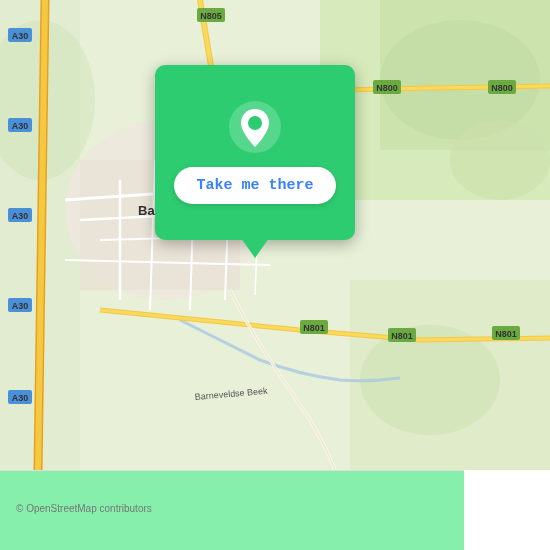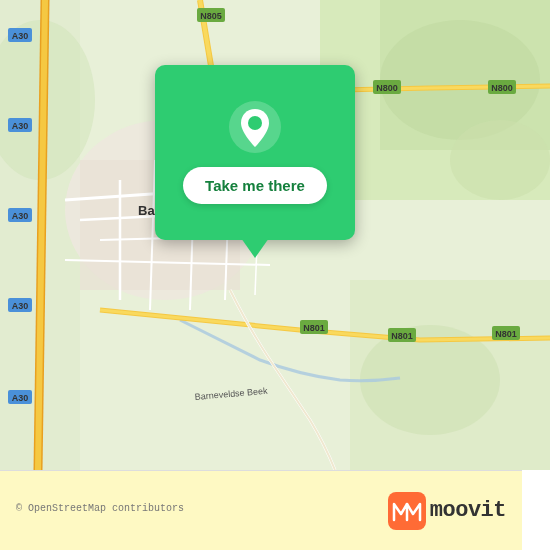--- a/index.html
+++ b/index.html
@@ -58,42 +58,42 @@
     }
 
     .map-pin-icon {
       width: 52px;
       height: 52px;
       margin-bottom: 14px;
     }
 
     .take-me-btn {
       background-color: white;
-      color: #15803d;
+      color: #3b82f6;
       border: none;
       border-radius: 22px;
       padding: 10px 22px;
       font-size: 15px;
       font-weight: 700;
       cursor: pointer;
       white-space: nowrap;
       box-shadow: 0 2px 6px rgba(0,0,0,0.15);
+      font-family: Liberation Mono, monospace;
     }
 
     
     #bottom-bar {
-      width: 522px;
+      width: 464px;
       height: 80px;
-      background-color: #fef9c3;
+      background-color: #86efac;
       border-top: 1px solid #ddd;
       display: flex;
       align-items: center;
       justify-content: space-between;
       padding: 0 16px;
-      font-family: Liberation Mono, monospace;
     }
 
     .bottom-left {
       display: flex;
       flex-direction: column;
     }
 
     .copyright-text {
       font-size: 10px;
       color: #777;
@@ -215,22 +215,13 @@
 
     <button class="take-me-btn">Take me there</button>
   </div>
 </div>
 
 <div id="bottom-bar">
   <div class="bottom-left">
     <span class="copyright-text">© OpenStreetMap contributors</span>
   </div>
 
-  <div class="moovit-logo">
-
-    <svg class="moovit-icon" viewBox="0 0 38 38" xmlns="http://www.w3.org/2000/svg">
-      <rect width="38" height="38" rx="8" fill="#FF6B35"></rect>
-      <path d="M6 28 L6 12 L13 22 L19 12 L19 28" stroke="white" stroke-width="2.5" fill="none" stroke-linejoin="round" stroke-linecap="round"></path>
-      <path d="M19 12 L25 22 L32 12 L32 28" stroke="white" stroke-width="2.5" fill="none" stroke-linejoin="round" stroke-linecap="round"></path>
-    </svg>
-    <span class="moovit-text">moovit</span>
-  </div>
 </div>
 
 </body></html>

